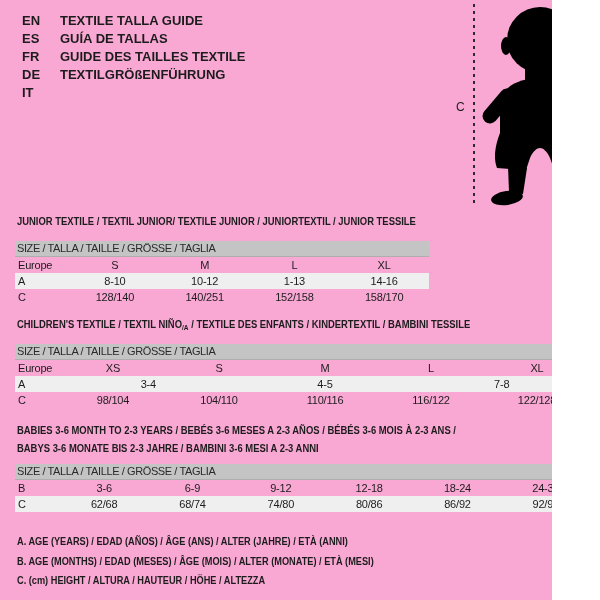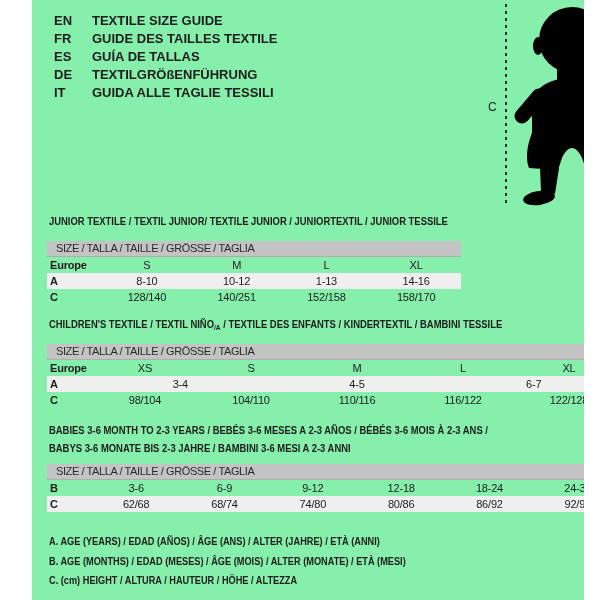--- a/index.html
+++ b/index.html
@@ -4,21 +4,21 @@
 <style>
   * { box-sizing: border-box; }
   html, body { margin: 0; padding: 0; }
   body {
     width: 600px; height: 600px;
     background: #ffffff;
     font-family: "Liberation Sans", sans-serif;
     color: #1c1c1c;
     -webkit-font-smoothing: antialiased;
   }
-  .page { position: relative; width: 552px; height: 600px; overflow: hidden; background: #86efac; margin-left: 32px; }
+  .page { position: relative; width: 552px; height: 600px; overflow: hidden; background: #f9a8d4; }
 
   
   .lang-header { position: absolute; left: 22px; top: 12px; font-weight: 700; font-size: 13px; line-height: 18px; }
   .lang-row { display: flex; }
   .lang-code { width: 38px; }
   .lang-title { white-space: nowrap; }
 
   
   .figure { position: absolute; left: 452px; top: 2px; width: 148px; height: 210px; }
   .dotted-line {
@@ -39,62 +39,61 @@
   .st3 { left: 17px; top: 421px; line-height: 18px; }
   .sec-title sub { font-size: 8px; vertical-align: -2px; }
 
   
   .tbl { position: absolute; font-size: 11px; letter-spacing: -0.2px; }
   .tb1 { left: 15px; top: 241px; width: 414px; }
   .tb2 { left: 15px; top: 344px; width: 575px; }
   .tb3 { left: 15px; top: 464px; width: 575px; }
   .size-bar {
     height: 16px; line-height: 15px; background: #c4c4c4; color: #2a2a2a;
-    padding-left: 9px; letter-spacing: -0.4px; border-bottom: 1px solid #aeaeae;
+    padding-left: 2px; letter-spacing: -0.4px; border-bottom: 1px solid #aeaeae;
   }
   .trow { display: flex; height: 16px; line-height: 16px; }
   .trow.shaded { background: #efefef; }
   .tb1 .trow:first-child, .tb2 .trow:first-child { border-bottom: 1px solid #b3b3b3; }
-  .tlabel { padding-left: 3px; font-weight: bold; }
+  .tlabel { padding-left: 3px; }
   .tb1 .tlabel { width: 55px; }
   .tb2 .tlabel, .tb3 .tlabel { width: 45px; }
   .tcell { flex: 1; text-align: center; }
 
   
   .notes {
     position: absolute; left: 17px; top: 532px;
     font-weight: 700; font-size: 11.5px; line-height: 19.5px; white-space: nowrap;
     transform: scaleX(0.80); transform-origin: 0 0;
   }
 </style>
 </head>
 <body>
 
 <div class="page">
 
   <div class="lang-header">
     <div class="lang-row">
       <span class="lang-code">EN</span>
-      <span class="lang-title">TEXTILE SIZE GUIDE</span>
+      <span class="lang-title">TEXTILE TALLA GUIDE</span>
+    </div>
+    <div class="lang-row">
+      <span class="lang-code">ES</span>
+      <span class="lang-title">GUÍA DE TALLAS</span>
     </div>
     <div class="lang-row">
       <span class="lang-code">FR</span>
       <span class="lang-title">GUIDE DES TAILLES TEXTILE</span>
     </div>
     <div class="lang-row">
-      <span class="lang-code">ES</span>
-      <span class="lang-title">GUÍA DE TALLAS</span>
-    </div>
-    <div class="lang-row">
       <span class="lang-code">DE</span>
       <span class="lang-title">TEXTILGRÖßENFÜHRUNG</span>
     </div>
     <div class="lang-row">
       <span class="lang-code">IT</span>
-      <span class="lang-title">GUIDA ALLE TAGLIE TESSILI</span>
     </div>
   </div>
 
   <div class="figure">
     <span class="height-label">C</span>
     <div class="dotted-line"></div>
     <svg class="baby-svg" width="120" height="206" viewBox="0 0 120 206" aria-hidden="true">
       <g fill="#000000">
 
         <ellipse cx="70" cy="38" rx="33" ry="33"></ellipse>
@@ -154,21 +153,21 @@
         <span class="tcell">XS</span>
         <span class="tcell">S</span>
         <span class="tcell">M</span>
         <span class="tcell">L</span>
         <span class="tcell">XL</span>
       </div>
       <div class="trow shaded">
         <span class="tlabel">A</span>
         <span class="tcell">3-4</span>
         <span class="tcell">4-5</span>
-        <span class="tcell">6-7</span>
+        <span class="tcell">7-8</span>
       </div>
       <div class="trow">
         <span class="tlabel">C</span>
         <span class="tcell">98/104</span>
         <span class="tcell">104/110</span>
         <span class="tcell">110/116</span>
         <span class="tcell">116/122</span>
         <span class="tcell">122/128</span>
       </div>
     </div>

